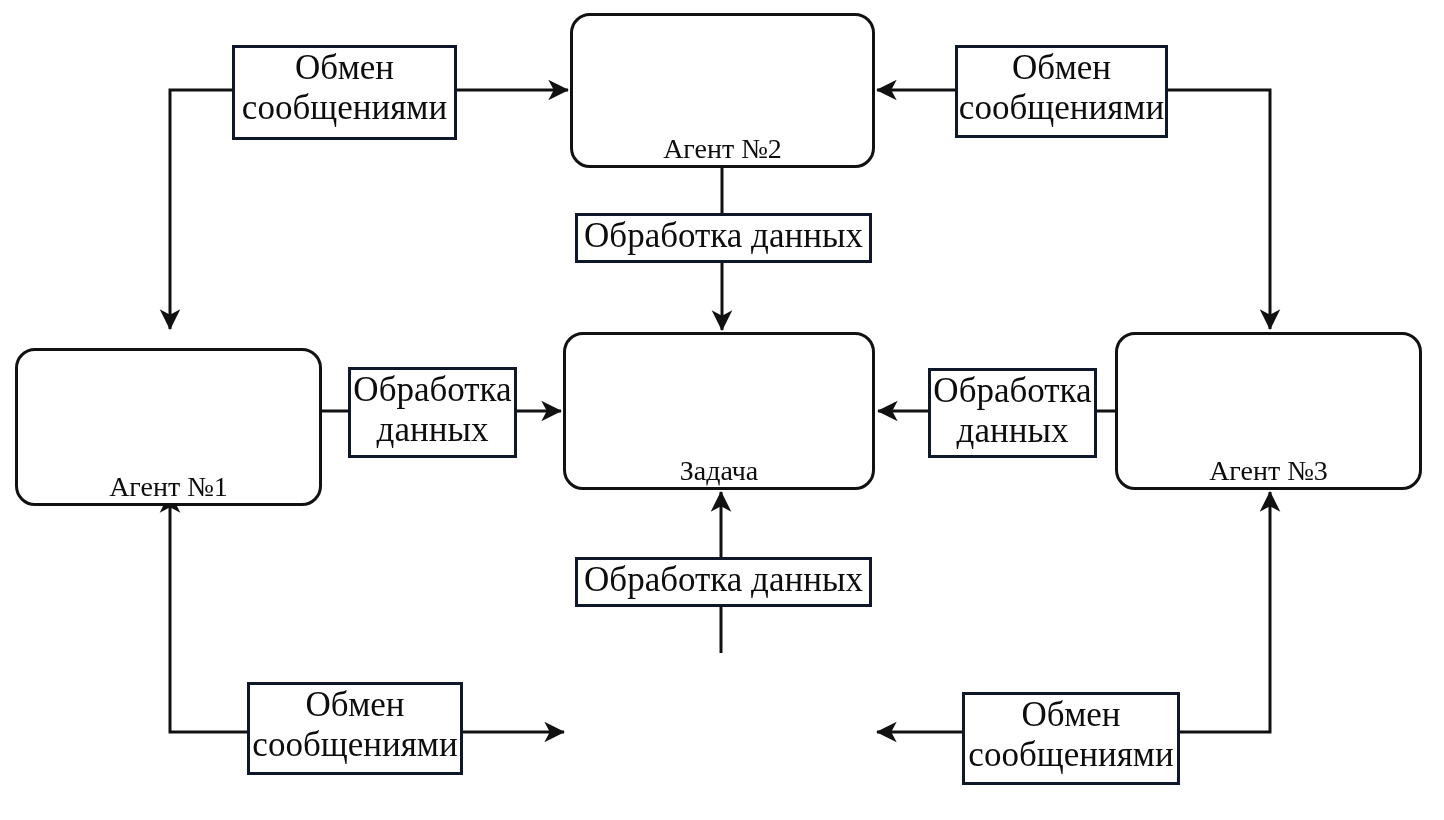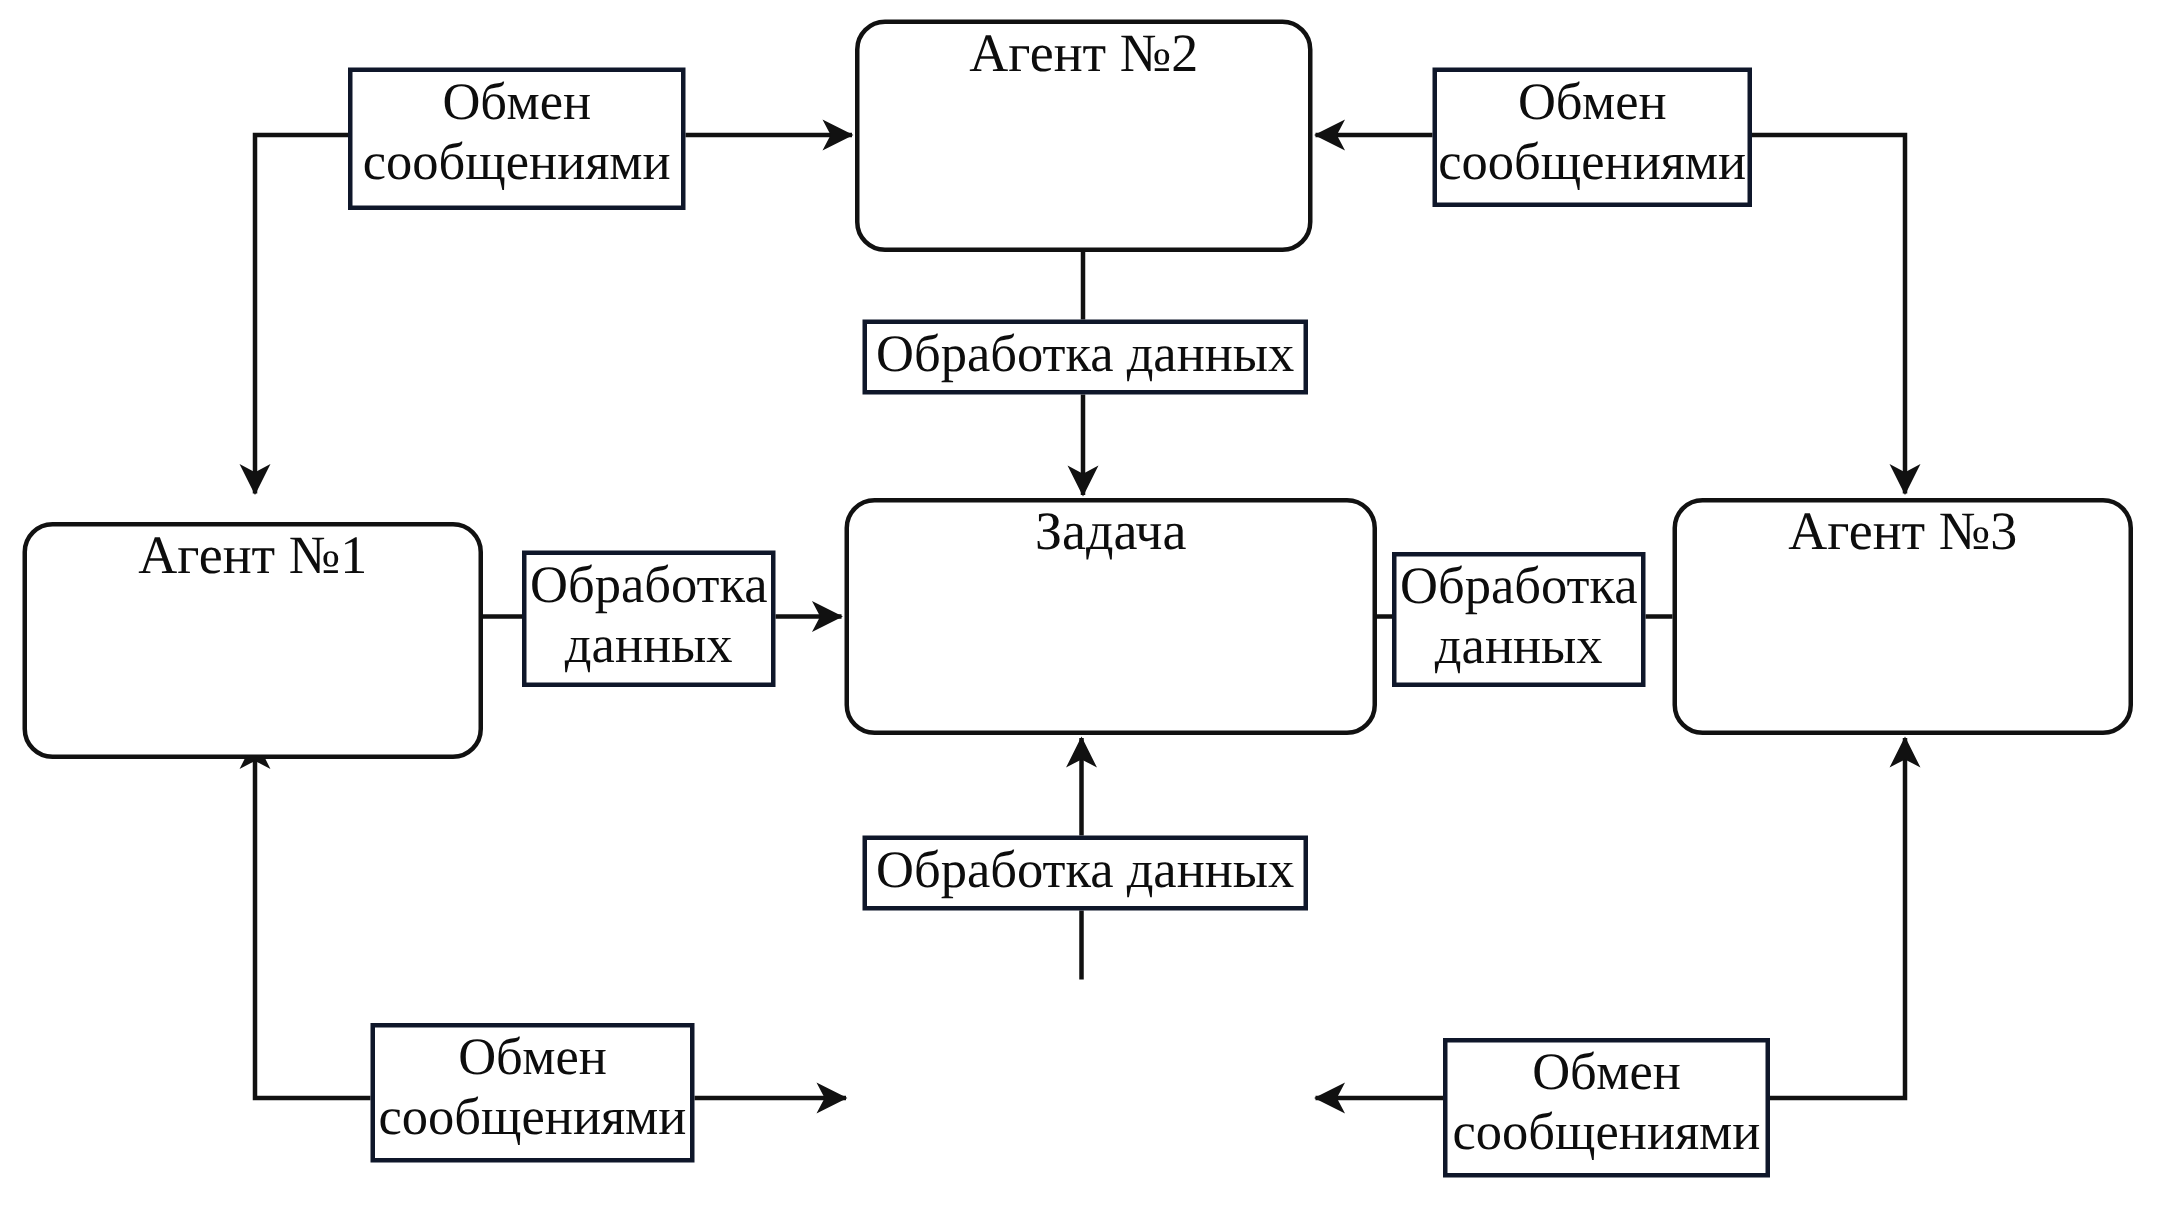--- a/index.html
+++ b/index.html
@@ -22,24 +22,24 @@
     stroke: #111111;
     stroke-width: 3;
   }
   .node {
     position: absolute;
     box-sizing: border-box;
     background: #ffffff;
     border: 3px solid #111111;
     border-radius: 20px;
     display: flex;
-    align-items: flex-start;
+    align-items: flex-end;
     justify-content: center;
     text-align: center;
-    font-size: 36px;
+    font-size: 28px;
     line-height: 1.1;
   }
   .elabel {
     position: absolute;
     box-sizing: border-box;
     background: #ffffff;
     border: 3px solid #0f172a;
     display: flex;
     align-items: flex-start;
     justify-content: center;
@@ -78,21 +78,21 @@
 
   <div class="node" style="left:570px; top:13px; width:305px; height:155px;">
     <span>Агент №2</span>
   </div>
 
   <div class="node" style="left:1115px; top:332px; width:307px; height:158px;">
     <span>Агент №3</span>
   </div>
 
 
-  <div class="node" style="left:563px; top:332px; width:355px; height:158px;">
+  <div class="node" style="left:563px; top:332px; width:312px; height:158px;">
     <span>Задача</span>
   </div>
 
   <div class="elabel" style="left:232px; top:45px; width:225px; height:95px;">
     <span>Обмен сообщениями</span>
   </div>
 
   <div class="elabel" style="left:955px; top:45px; width:213px; height:93px;">
     <span>Обмен сообщениями</span>
   </div>

